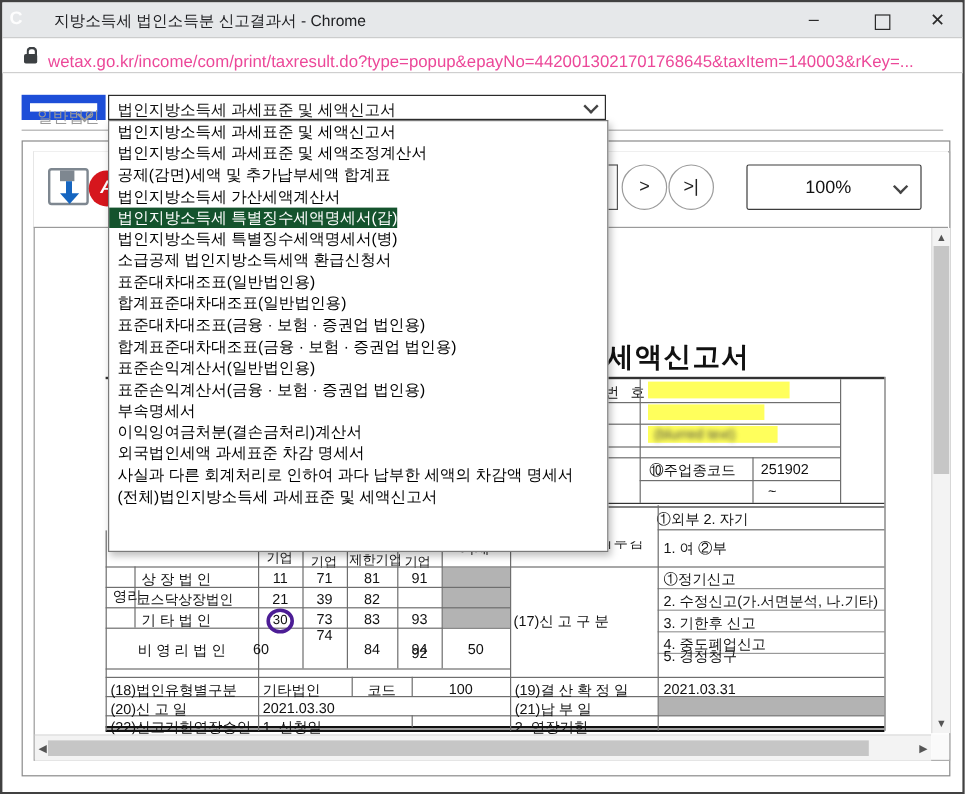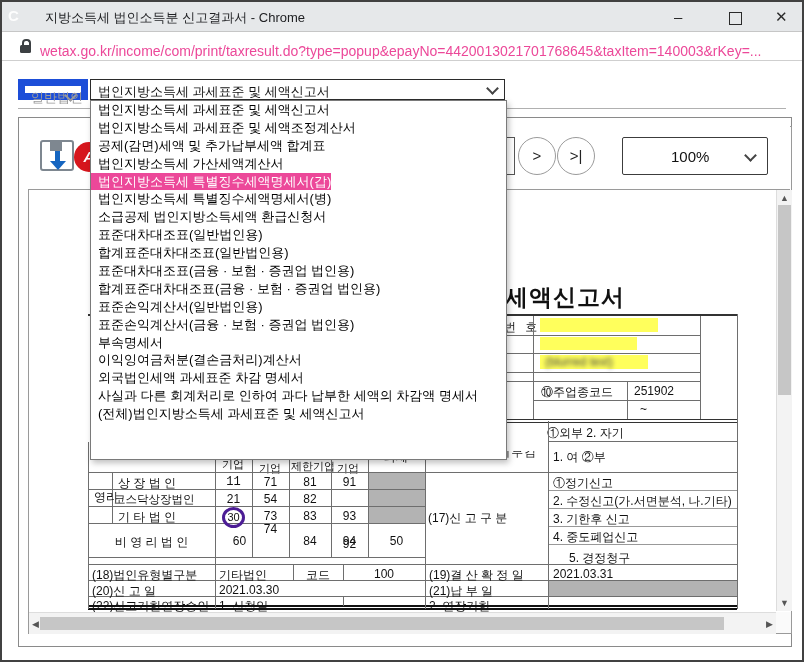--- a/index.html
+++ b/index.html
@@ -18,21 +18,21 @@
   .urlbar{position:absolute;left:2px;top:32px;width:800px;height:28px;background:#fff;border-bottom:1px solid #cfcfcf;}
   .lock-body{position:absolute;left:18px;top:13px;width:11px;height:8px;background:#3c4043;border-radius:1.5px;}
   .lock-arc{position:absolute;left:20px;top:7px;width:5px;height:6px;border:2px solid #3c4043;border-bottom:none;border-radius:4px 4px 0 0;}
   .url-text{position:absolute;left:38px;top:11px;font-size:14px;color:#ec4899;}
   
   .sel{position:absolute;background:#fff;box-sizing:border-box;}
   .chev{position:absolute;width:7px;height:7px;border-right:2px solid #444;border-bottom:2px solid #444;transform:rotate(45deg);}
   
   .ddl{position:absolute;left:90px;top:100px;width:415px;height:358px;background:#fff;border:1px solid #7a7a7a;z-index:40;box-shadow:2px 3px 6px rgba(0,0,0,.25);}
   .opt{height:17.9px;line-height:17.9px;font-size:13px;padding-left:7px;white-space:nowrap;overflow:hidden;color:#000;}
-  .opt.sel{background:#ec4899;color:#fff;}
+  .opt.sel{background:#14532d;color:#fff;}
   
   .frame{position:absolute;left:18px;top:117px;width:772px;height:528px;border:1px solid #8a8a8a;background:#fff;}
   .viewer{position:absolute;left:28px;top:126px;width:762px;height:506px;border:1px solid #9a9a9a;background:#fff;}
   .tbar{position:absolute;left:28px;top:126px;width:762px;height:63px;border-bottom:1px solid #9a9a9a;background:#fff;z-index:2;}
   .circ{position:absolute;width:36px;height:36px;border:1px solid #9b9b9b;border-radius:50%;text-align:center;line-height:36px;font-size:15px;color:#222;background:#fff;}
   
   .vscroll{position:absolute;left:776px;top:190px;width:15px;height:421px;background:#f3f3f3;border-left:1px solid #ddd;z-index:3;}
   .hscroll{position:absolute;left:29px;top:612px;width:747px;height:21px;background:#f3f3f3;border-top:1px solid #ddd;z-index:3;}
   .sarr{position:absolute;font-size:9px;color:#555;}
   .vthumb{position:absolute;left:1px;top:15px;width:13px;height:190px;background:#c6c6c6;}
@@ -163,47 +163,47 @@
     <i class="l" style="left:368px;top:442px;width:1px;height:115px;"></i>
     <i class="l" style="left:425px;top:442px;width:1px;height:167px;"></i>
     <i class="l" style="left:548px;top:421px;width:1px;height:188px;"></i>
     <i class="l" style="left:737px;top:314px;width:1px;height:295px;"></i>
     <i class="l" style="left:293px;top:564px;width:1px;height:16px;"></i>
     <i class="l" style="left:343px;top:564px;width:1px;height:16px;"></i>
     <i class="l" style="left:343px;top:596px;width:1px;height:10px;"></i>
 
     <span class="t" style="left:94px;top:489px;">영리</span>
     <span class="t" style="left:118px;top:475px;">상 장 법 인</span>
-    <span class="num" style="left:215px;top:475px;font-family:Liberation Mono, monospace;">11</span>
+    <span class="num" style="left:215px;top:475px;">11</span>
     <span class="num" style="left:252px;top:475px;">71</span>
     <span class="num" style="left:289px;top:475px;width:42px;">81</span>
     <span class="num" style="left:331px;top:475px;">91</span>
     <span class="t" style="left:114px;top:492px;font-size:11.5px;">코스닥상장법인</span>
     <span class="num" style="left:215px;top:492px;">21</span>
-    <span class="num" style="left:252px;top:492px;">54</span>
+    <span class="num" style="left:252px;top:492px;">39</span>
     <span class="num" style="left:289px;top:492px;width:42px;">82</span>
     <span class="num" style="left:331px;top:492px;margin-top:45px;">92</span>
     <span class="t" style="left:118px;top:509px;">기 타 법 인</span>
     <span class="num" style="left:215px;top:507px;"><span class="circle30">30</span></span>
     <span class="num" style="left:252px;top:509px;">73</span>
     <span class="num" style="left:289px;top:509px;width:42px;">83</span>
     <span class="num" style="left:331px;top:509px;">93</span>
     <span class="num" style="left:88px;top:534px;width:127px;">비 영 리 법 인</span>
-    <span class="num" style="left:221px;top:534px;text-align:center;">60</span>
+    <span class="num" style="left:199px;top:534px;text-align:center;">60</span>
     <span class="num" style="left:252px;top:522px;">74</span>
     <span class="num" style="left:289px;top:534px;width:42px;">84</span>
     <span class="num" style="left:331px;top:534px;">94</span>
     <span class="num" style="left:368px;top:534px;width:57px;">50</span>
 
     <span class="t" style="left:428px;top:510px;">(17)신 고 구 분</span>
     <span class="t" style="left:553px;top:475px;">①정기신고</span>
     <span class="t" style="left:553px;top:493px;">2. 수정신고(가.서면분석, 나.기타)</span>
     <span class="t" style="left:553px;top:511px;">3. 기한후 신고</span>
     <span class="t" style="left:553px;top:529px;">4. 중도폐업신고</span>
-    <span class="t" style="left:553px;top:550px;margin-left:16px;">5. 경정청구</span>
+    <span class="t" style="left:553px;top:539px;">5. 경정청구</span>
 
     <span class="t" style="left:92px;top:567px;">(18)법인유형별구분</span>
     <span class="t" style="left:219px;top:567px;">기타법인</span>
     <span class="num" style="left:293px;top:567px;width:50px;">코드</span>
     <span class="num" style="left:343px;top:567px;width:82px;">100</span>
     <span class="t" style="left:429px;top:567px;">(19)결 산 확 정 일</span>
     <span class="t" style="left:553px;top:567px;">2021.03.31</span>
     <span class="t" style="left:92px;top:583px;">(20)신 고 일</span>
     <span class="t" style="left:219px;top:583px;">2021.03.30</span>
     <span class="t" style="left:429px;top:583px;">(21)납 부 일</span>

